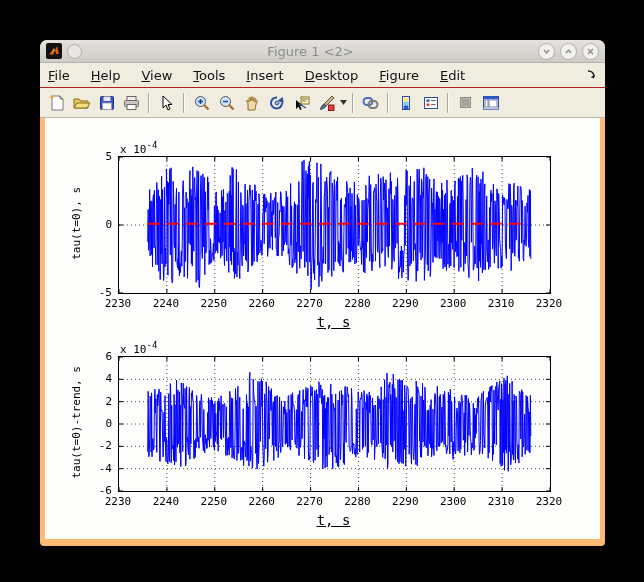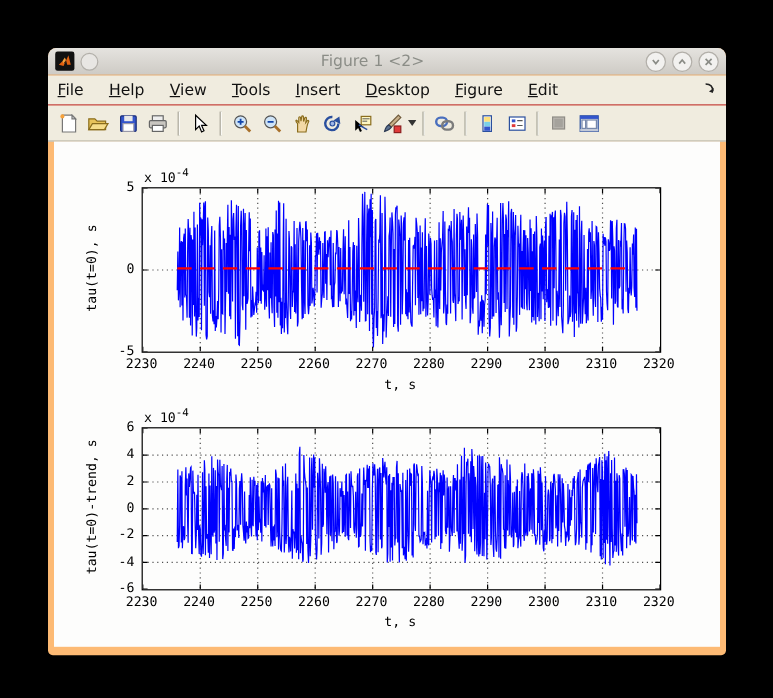--- a/index.html
+++ b/index.html
@@ -35,21 +35,21 @@
   .drop-caret{width:9px;height:24px;display:flex;align-items:center;justify-content:center;
               font-size:8px;color:#333;}
   
   .canvas{position:relative;margin:0 5px 5px 5px;height:421px;background:#fdfdfc;}
   .axes{position:absolute;border:1px solid #000;background:transparent;}
   .tick-label{position:absolute;font-family:"DejaVu Sans Mono",monospace;
               font-size:11px;color:#000;white-space:nowrap;}
   .x-tick{transform:translateX(-50%);}
   .y-tick{transform:translateY(-50%);text-align:right;}
   .axis-xlabel{position:absolute;font-family:"DejaVu Sans Mono",monospace;
-               font-size:11px;color:#000;transform:translateX(-50%);}
+               font-size:14px;color:#000;transform:translateX(-50%);text-decoration:underline;}
   .axis-ylabel{position:absolute;font-family:"DejaVu Sans Mono",monospace;
                font-size:11px;color:#000;transform:rotate(-90deg);
                transform-origin:center;white-space:nowrap;}
   .exp-label{position:absolute;font-family:"DejaVu Sans Mono",monospace;
              font-size:11px;color:#000;}
   .exp-label sup{font-size:9px;}
   svg.plot{position:absolute;left:0;top:0;overflow:hidden;}
 </style>
 </head>
 <body>

